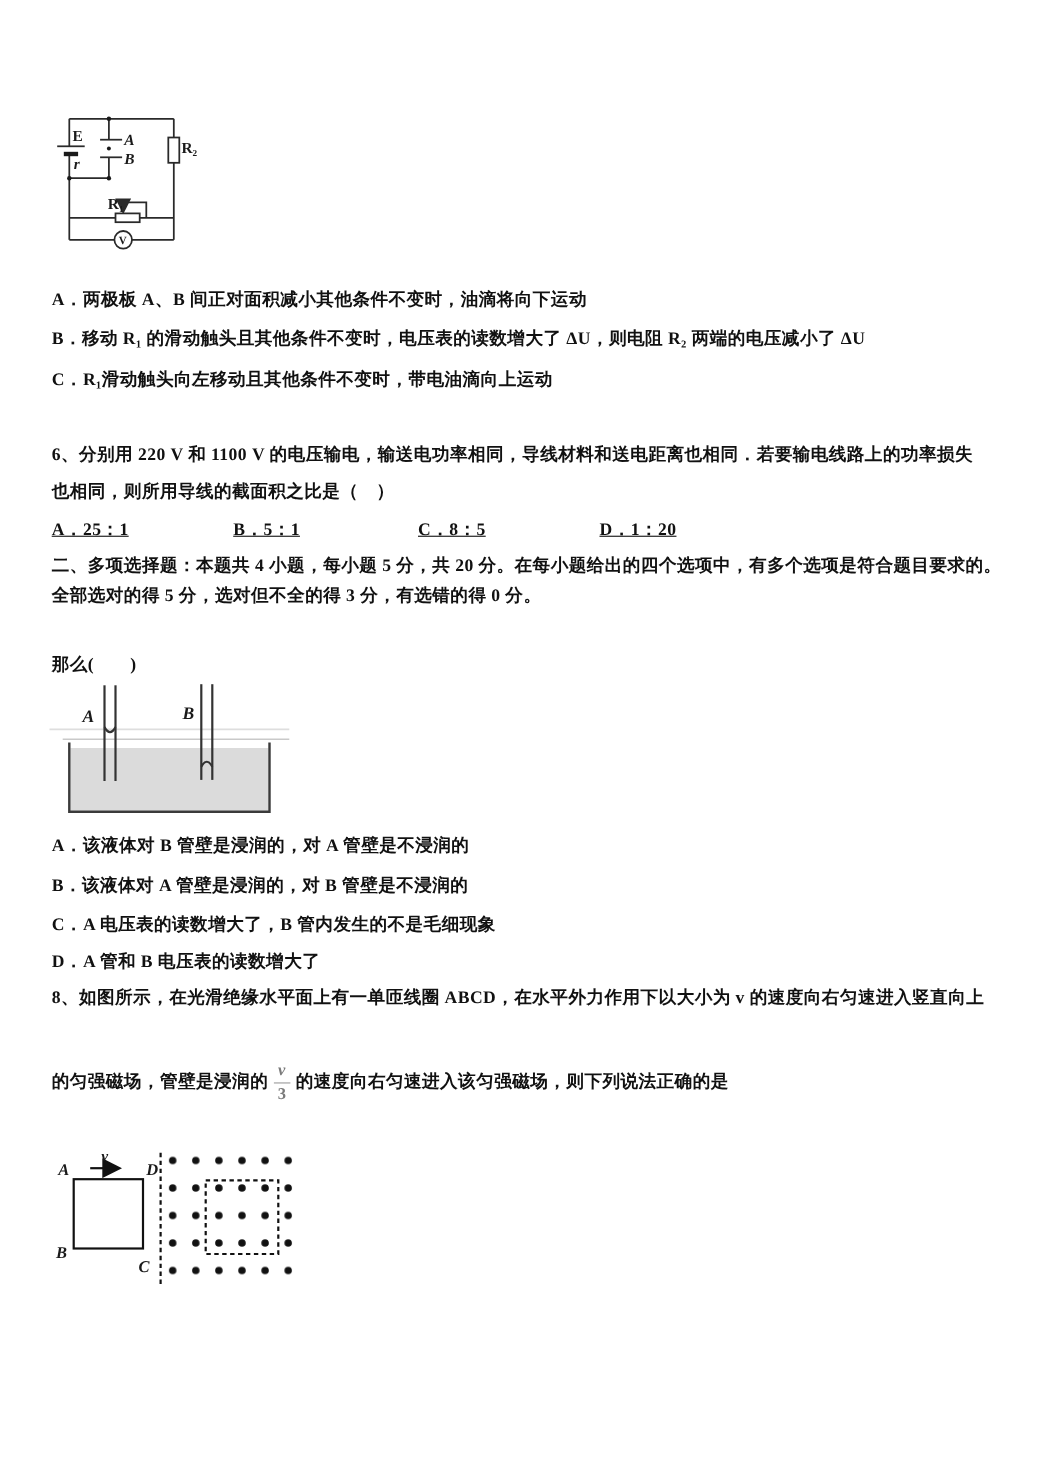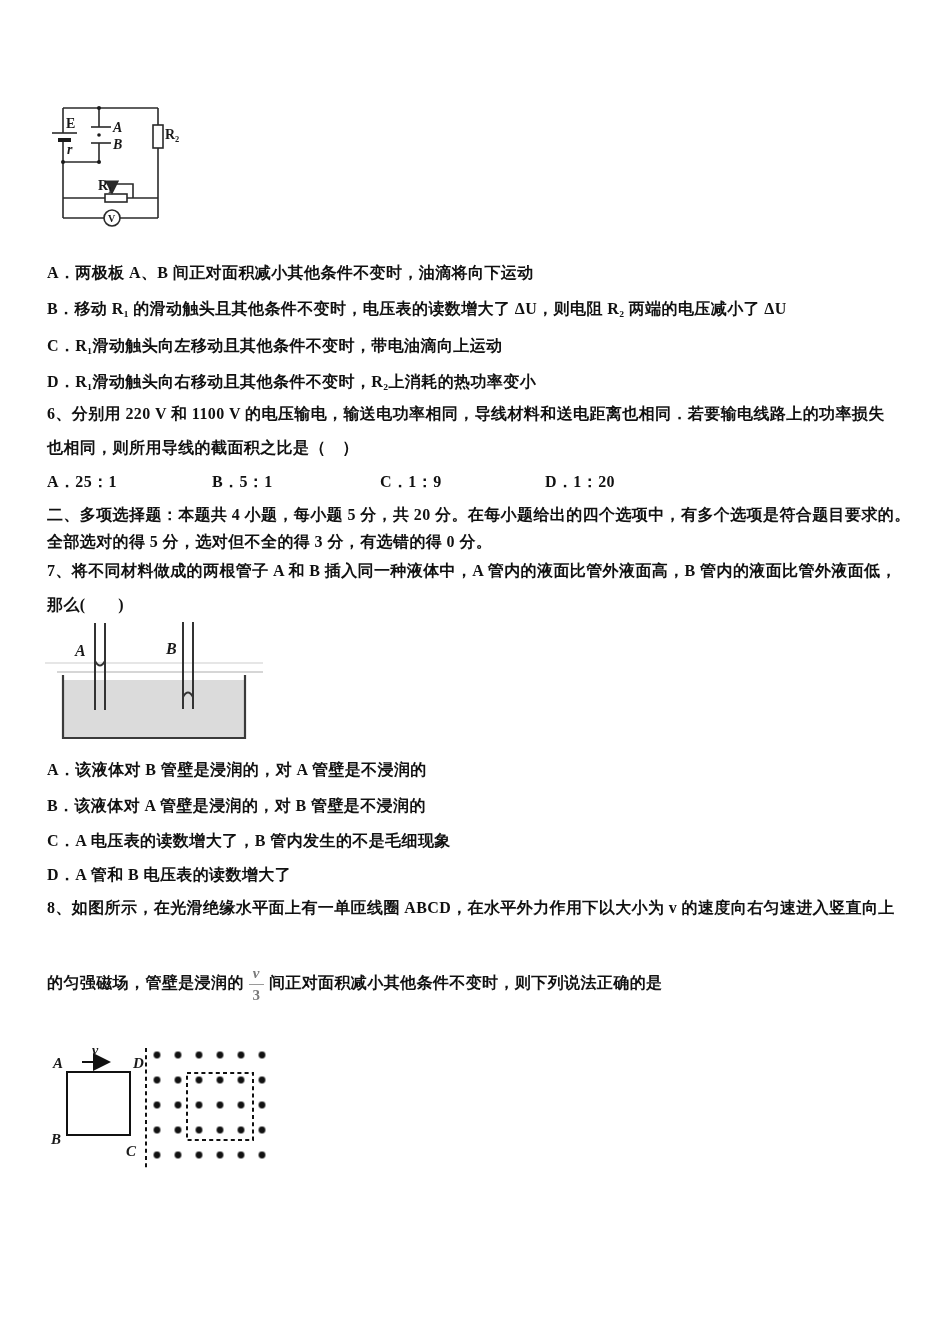--- a/index.html
+++ b/index.html
@@ -1,19 +1,19 @@
 <!DOCTYPE html>
 <html><head>
 <meta charset="utf-8">
 <style>
   html,body{margin:0;padding:0;background:#fff;}
   .page{position:relative;width:950px;height:1344px;background:#ffffff;overflow:hidden;
         font-family:"Liberation Serif","DejaVu Serif",serif;color:#111;font-weight:700;}
   .tl{position:absolute;left:47px;font-size:16px;line-height:19px;letter-spacing:.4px;white-space:nowrap;}
-  .opt4 span{position:absolute;white-space:nowrap;}
+  .opt4 span{position:absolute;white-space:nowrap;text-decoration:underline;}
   .frac{display:inline-block;vertical-align:middle;text-align:center;color:#7a7a7a;line-height:1;margin:0 5px;}
   .frac .num{display:block;font-style:italic;font-size:15px;padding:0 4px 3px;}
   .frac .den{display:block;border-top:1.5px solid #9a9a9a;font-size:15px;padding-top:3px;font-style:normal;}
   svg{position:absolute;overflow:visible;}
   svg text{font-family:"Liberation Serif","DejaVu Serif",serif;font-weight:700;font-style:italic;
            font-size:14px;fill:#1a1a1a;}
   svg text.up{font-style:normal;}
   .wire{stroke:#2a2a2a;stroke-width:1.6;fill:none;}
   .thick{stroke:#1a1a1a;stroke-width:4;fill:none;}
   .boxr{stroke:#2a2a2a;stroke-width:1.6;fill:#ffffff;}
@@ -81,35 +81,33 @@
 
     <g>
       <circle class="boxr" cx="64" cy="120" r="8"></circle>
       <text class="up" x="60" y="124" style="font-size:10px">V</text>
     </g>
   </svg>
 
   <div class="tl" style="top:263px">A．两极板 A、B 间正对面积减小其他条件不变时，油滴将向下运动</div>
   <div class="tl" style="top:336px">C．R₁滑动触头向左移动且其他条件不变时，带电油滴向上运动</div>
   <div class="tl" style="top:299px">B．移动 R₁ 的滑动触头且其他条件不变时，电压表的读数增大了 ΔU，则电阻 R₂ 两端的电压减小了 ΔU</div>
-  <div class="tl" style="top:372px">D．R₁滑动触头向右移动且其他条件不变时，R₂上消耗的热功率变小</div>
 
   <div class="tl" style="top:404px">6、分别用 220 V 和 1100 V 的电压输电，输送电功率相同，导线材料和送电距离也相同．若要输电线路上的功率损失</div>
   <div class="tl" style="top:438px">也相同，则所用导线的截面积之比是（　）</div>
   <div class="opt4">
     <span class="tl" style="left:47px;top:472px">A．25：1</span>
     <span class="tl" style="left:212px;top:472px">B．5：1</span>
-    <span class="tl" style="left:380px;top:472px">C．1：9</span>
+    <span class="tl" style="left:380px;top:472px">C．8：5</span>
     <span class="tl" style="left:545px;top:472px">D．1：20</span>
   </div>
 
   <div class="tl" style="top:505px">二、多项选择题：本题共 4 小题，每小题 5 分，共 20 分。在每小题给出的四个选项中，有多个选项是符合题目要求的。</div>
   <div class="tl" style="top:532px">全部选对的得 5 分，选对但不全的得 3 分，有选错的得 0 分。</div>
 
-  <div class="tl" style="top:561px">7、将不同材料做成的两根管子 A 和 B 插入同一种液体中，A 管内的液面比管外液面高，B 管内的液面比管外液面低，</div>
   <div class="tl" style="top:595px">那么(　　)</div>
 
   <svg style="left:45px;top:615px" width="250" height="130" viewBox="0 0 250 130">
     <line class="faint1" x1="0" y1="48" x2="218" y2="48"></line>
     <line class="faint2" x1="12" y1="57" x2="218" y2="57"></line>
     <g>
       <rect x="19" y="65" width="180" height="57" fill="#dbdbdb" stroke="none"></rect>
       <polyline class="vessel" points="18,60 18,123 200,123 200,60"></polyline>
     </g>
     <g>
@@ -126,21 +124,21 @@
     </g>
   </svg>
 
   <div class="tl" style="top:760px">A．该液体对 B 管壁是浸润的，对 A 管壁是不浸润的</div>
   <div class="tl" style="top:796px">B．该液体对 A 管壁是浸润的，对 B 管壁是不浸润的</div>
   <div class="tl" style="top:831px">C．A 电压表的读数增大了，B 管内发生的不是毛细现象</div>
   <div class="tl" style="top:865px">D．A 管和 B 电压表的读数增大了</div>
 
   <div class="tl" style="top:898px">8、如图所示，在光滑绝缘水平面上有一单匝线圈 ABCD，在水平外力作用下以大小为 v 的速度向右匀速进入竖直向上</div>
   <div class="tl" style="top:966px">
-    <span>的匀强磁场，管壁是浸润的</span><span class="frac"><span class="num">v</span><span class="den">3</span></span><span>间正对面积减小其他条件不变时，则下列说法正确的是</span>
+    <span>的匀强磁场，管壁是浸润的</span><span class="frac"><span class="num">v</span><span class="den">3</span></span><span>的速度向右匀速进入该匀强磁场，则下列说法正确的是</span>
   </div>
 
   <svg style="left:45px;top:1040px" width="240" height="135" viewBox="0 0 240 135">
     <defs>
       <marker id="ah2" markerWidth="9" markerHeight="9" refX="6" refY="4.5" orient="auto">
         <path d="M0,0 L9,4.5 L0,9 z" fill="#111"></path>
       </marker>
       <pattern id="dotgrid" x="101.5" y="2.5" width="21" height="25" patternUnits="userSpaceOnUse">
         <circle cx="10.5" cy="12.5" r="3.4" fill="#111"></circle>
       </pattern>

